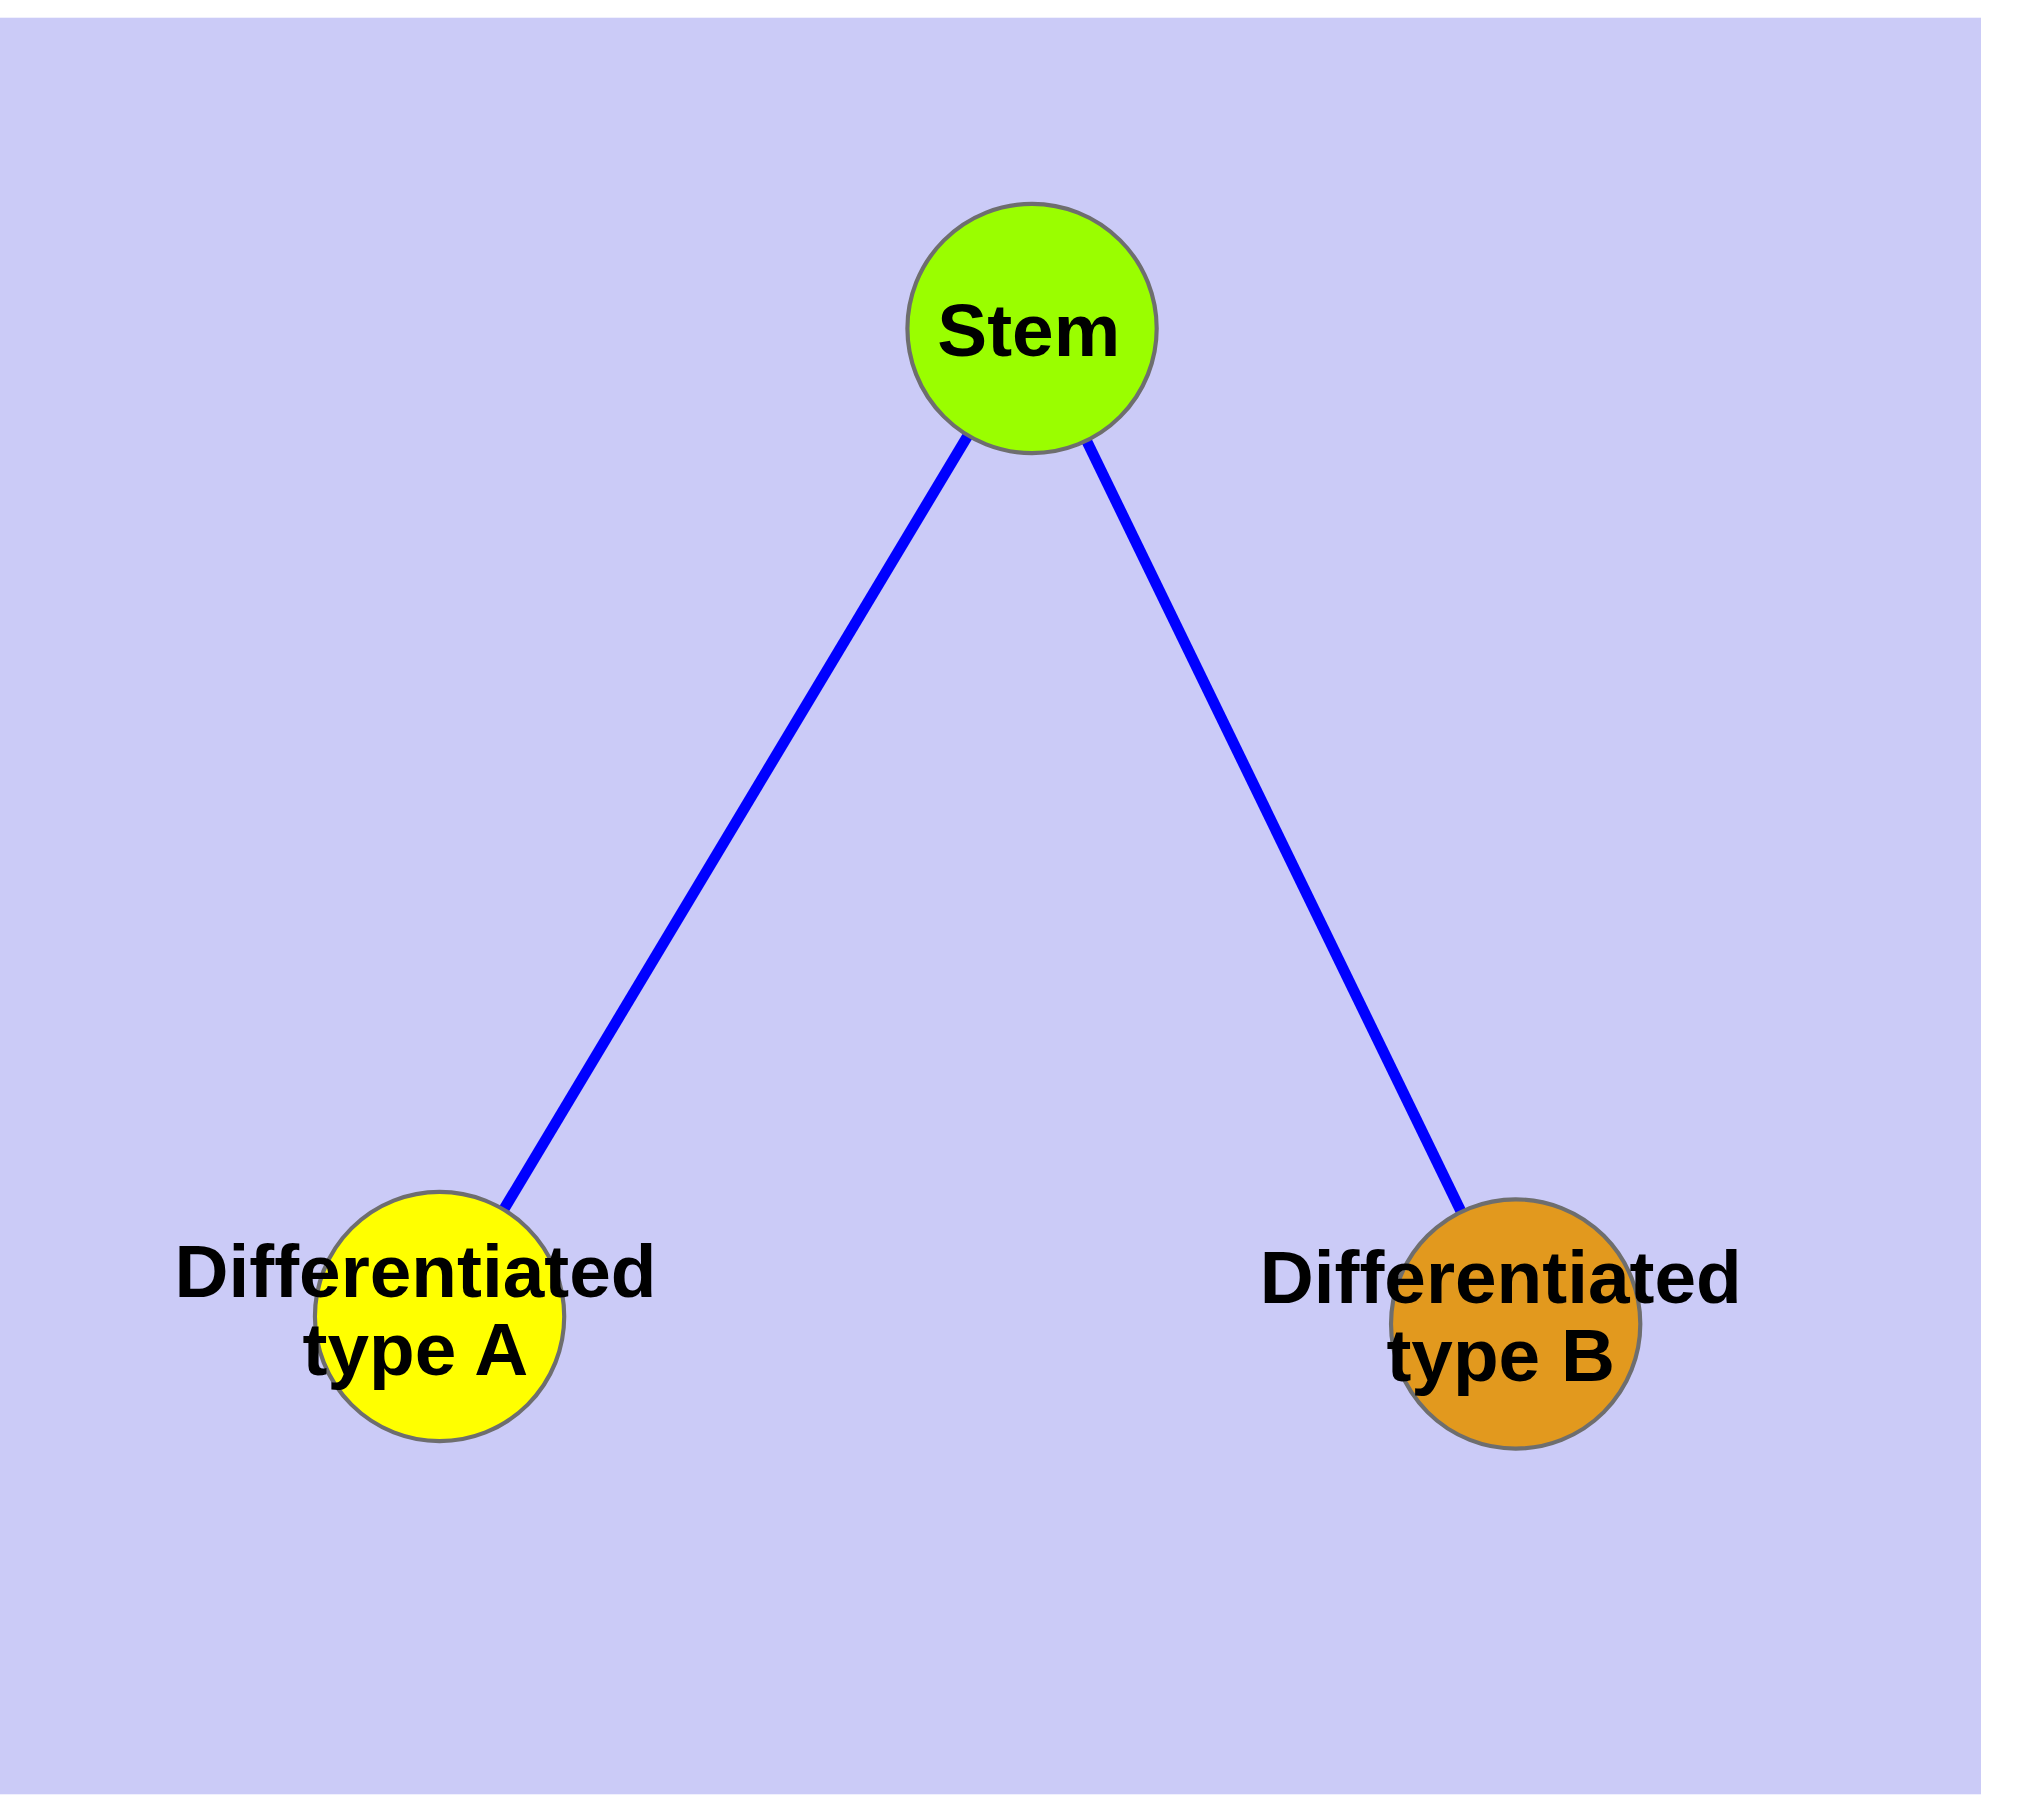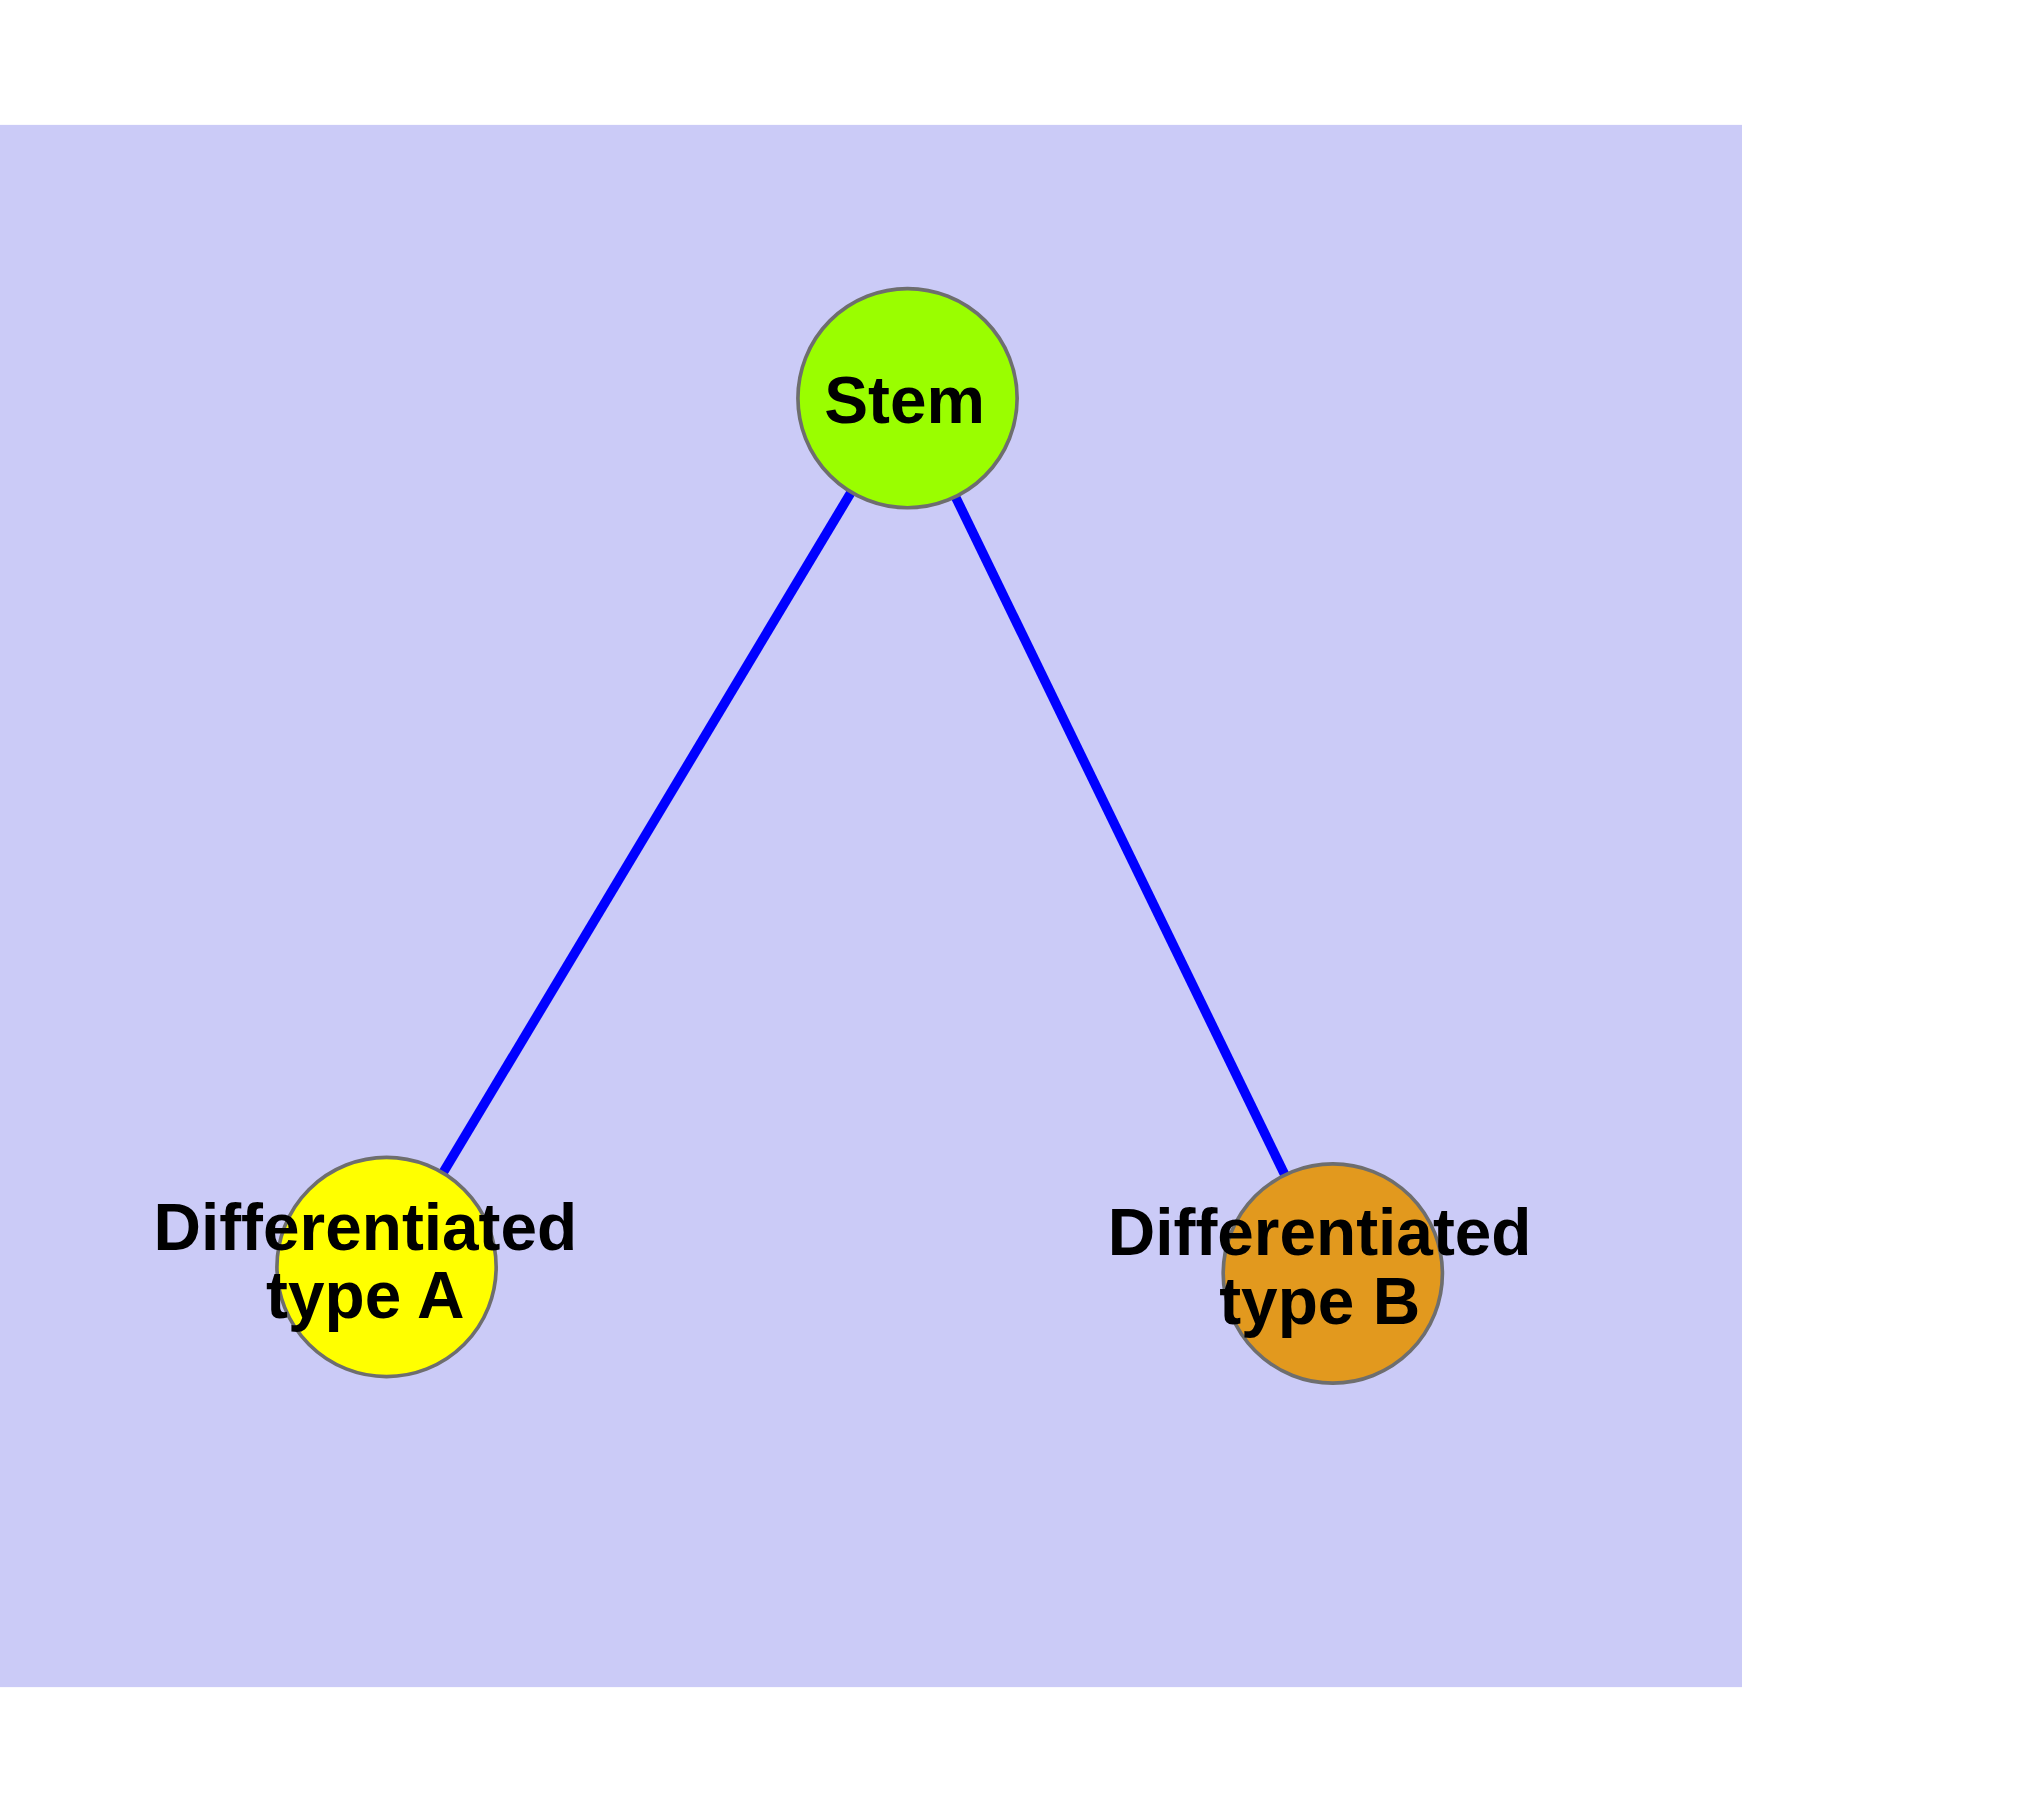--- a/index.html
+++ b/index.html
@@ -1,21 +1,21 @@
 <!DOCTYPE html>
 <html style="font-size:13.6px"><head>
 <meta charset="utf-8">
 <style>
   html, body {
     margin: 0;
     padding: 0;
   }
   .canvas-wrap {
     position: relative;
-    width: 1742px;
+    width: 1981px;
     height: 1812px;
     overflow: hidden;
   }
   svg.graph {
     position: absolute;
     top: 0;
     left: 0;
     width: 100%;
     height: 100%;
     display: block;

